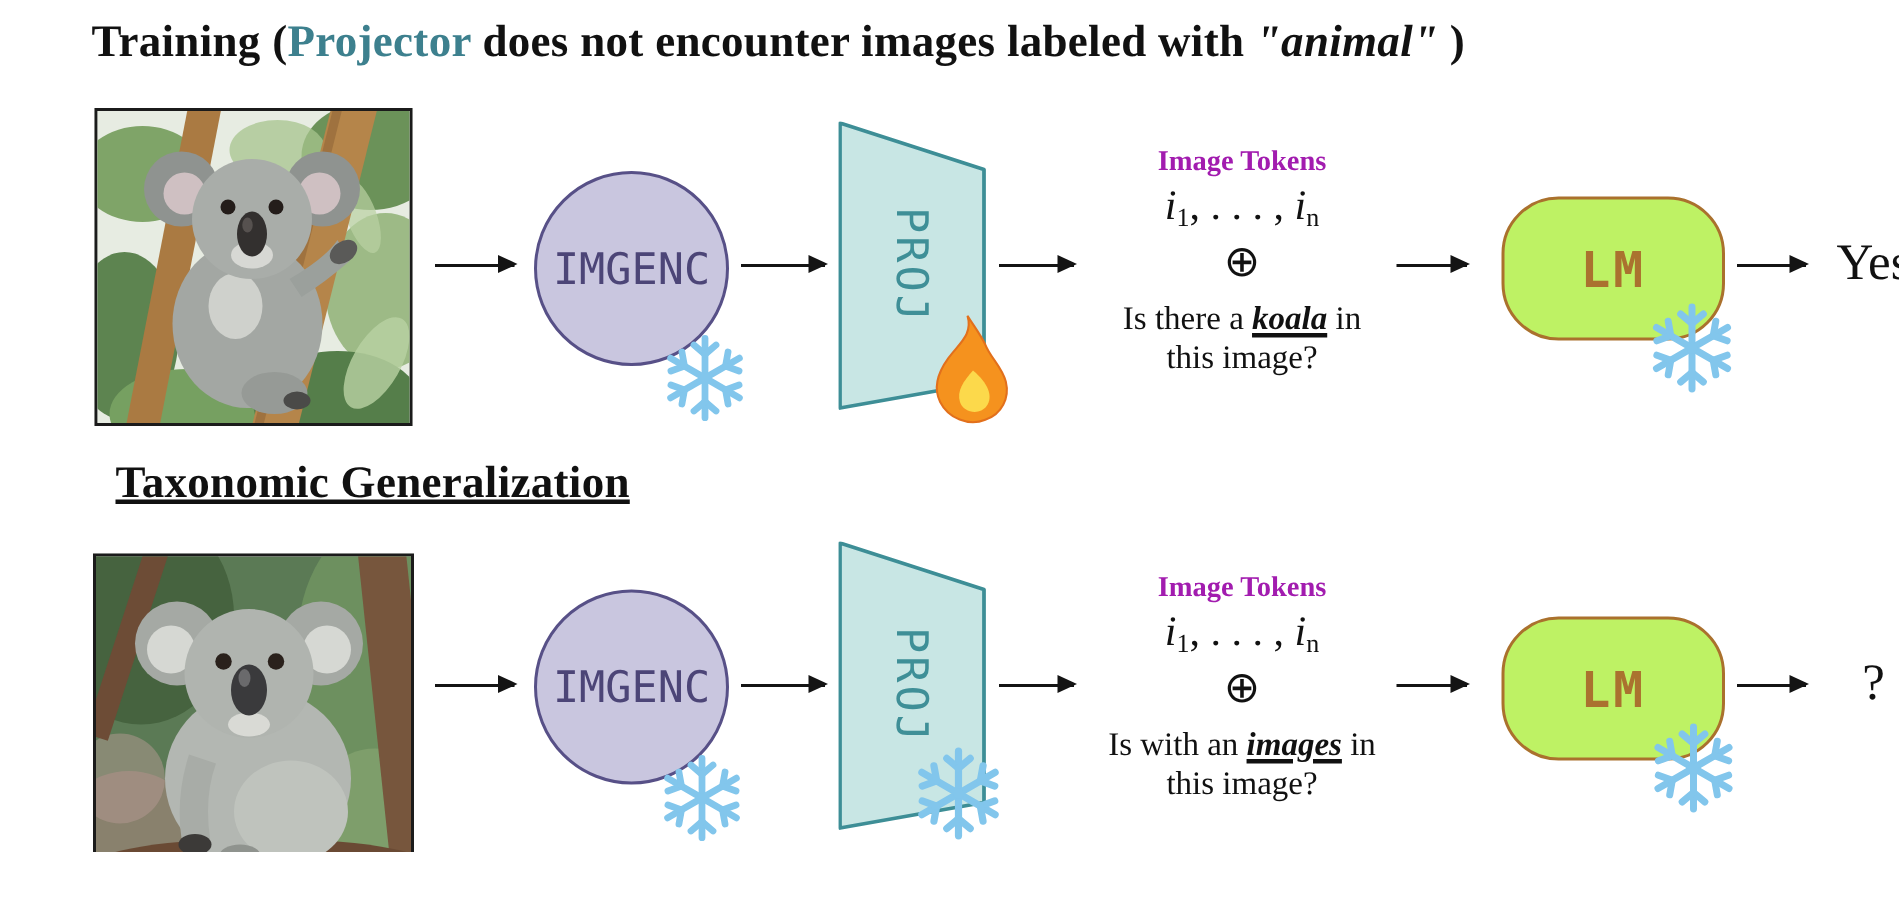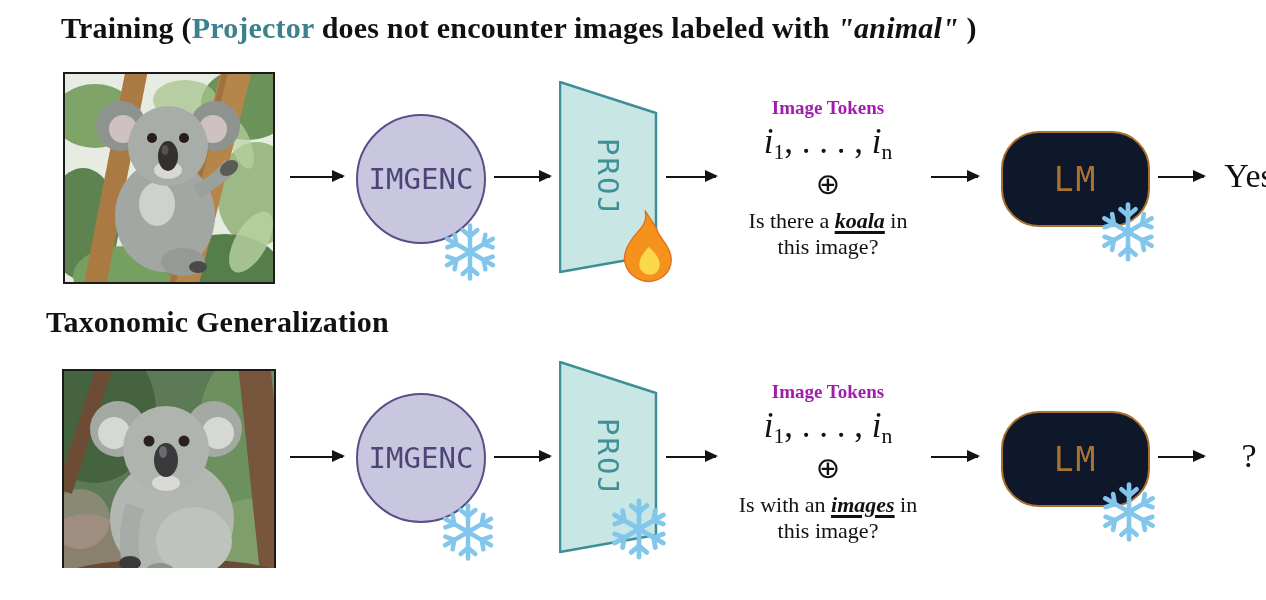--- a/index.html
+++ b/index.html
@@ -25,28 +25,28 @@
   .enc-circle{width:126px;height:126px;border-radius:50%;background:#c9c6df;border:2px solid #575087;
     display:flex;flex-direction:row;align-items:center;justify-content:center;
     font-family:"DejaVu Sans Mono", monospace;font-size:29px;line-height:1.25;color:#4c4577;}
 
   
   .proj-label{width:98px;height:192px;display:flex;align-items:center;justify-content:center;}
   .proj-label span{transform:rotate(90deg);font-family:"DejaVu Sans Mono", monospace;
     font-size:29px;letter-spacing:2px;color:#3f8f97;}
 
   
-  .lm-box{width:145px;height:92px;border-radius:38px;background:#0f172a;border:2px solid #aa712d;
+  .lm-box{width:145px;height:92px;border-radius:38px;background:#bef264;border:2px solid #aa712d;
     display:flex;align-items:center;justify-content:center;
-    font-family:"DejaVu Sans Mono", monospace;font-size:33px;letter-spacing:2px;color:#aa722f;}
+    font-family:"DejaVu Sans Mono", monospace;font-size:33px;letter-spacing:2px;color:#aa722f;font-weight:bold;}
 
   
   .tokens-block{width:224px;text-align:center;}
   .tok-label{font-weight:bold;font-size:19px;color:#a21caf;line-height:1.1;}
-  .math-line{font-size:35px;line-height:1.25;margin-top:1px;}
+  .math-line{font-size:28px;line-height:1.25;margin-top:1px;}
   .mi{font-style:italic;}
   .msub{font-size:0.62em;vertical-align:-0.28em;}
   .oplus-line{font-family:"DejaVu Sans", sans-serif;font-size:29px;line-height:1.15;margin-top:2px;}
   .question{font-size:22px;line-height:1.18;margin-top:7px;}
   .kw{font-weight:bold;font-style:italic;text-decoration:underline;
       text-decoration-thickness:2.5px;text-underline-offset:3px;}
 
   .output-txt{font-size:34px;width:80px;text-align:center;}
   .icon-svg{display:block;}
 </style>
@@ -156,21 +156,21 @@
     <span>LM</span>
   </div>
   <svg class="abs icon-svg" style="left:1068px;top:200px;" width="64" height="64" viewBox="-55 -55 110 110">
       <use href="#snowflake"></use>
     </svg>
 
   <div class="arrow" style="left:1130px;top:176px;width:46px;"></div>
 
   <div class="abs output-txt" style="left:1181px;top:157px;">Yes</div>
 
-  <div class="abs sec-title" style="left:18px;top:305px;">Taxonomic Generalization</div>
+  <div class="abs sec-title" style="left:49px;top:305px;text-decoration:underline;">Taxonomic Generalization</div>
 
   <div class="abs photo" style="left:34px;top:369px;width:210px;height:210px;">
     <svg width="210" height="210" viewBox="0 0 210 210">
       <rect width="210" height="210" fill="#5b7a55"></rect>
       <ellipse cx="30" cy="40" rx="62" ry="72" fill="#46633f"></ellipse>
       <ellipse cx="186" cy="60" rx="52" ry="82" fill="#6f9260" opacity="0.9"></ellipse>
       <ellipse cx="186" cy="180" rx="46" ry="52" fill="#7e9e6b"></ellipse>
       <ellipse cx="22" cy="185" rx="46" ry="42" fill="#9c8577" opacity="0.7"></ellipse>
       <ellipse cx="16" cy="148" rx="30" ry="30" fill="#b59a93" opacity="0.5"></ellipse>
       <rect x="-8" y="0" width="16" height="135" fill="#6d4c36" transform="translate(42,-8) rotate(18)"></rect>

